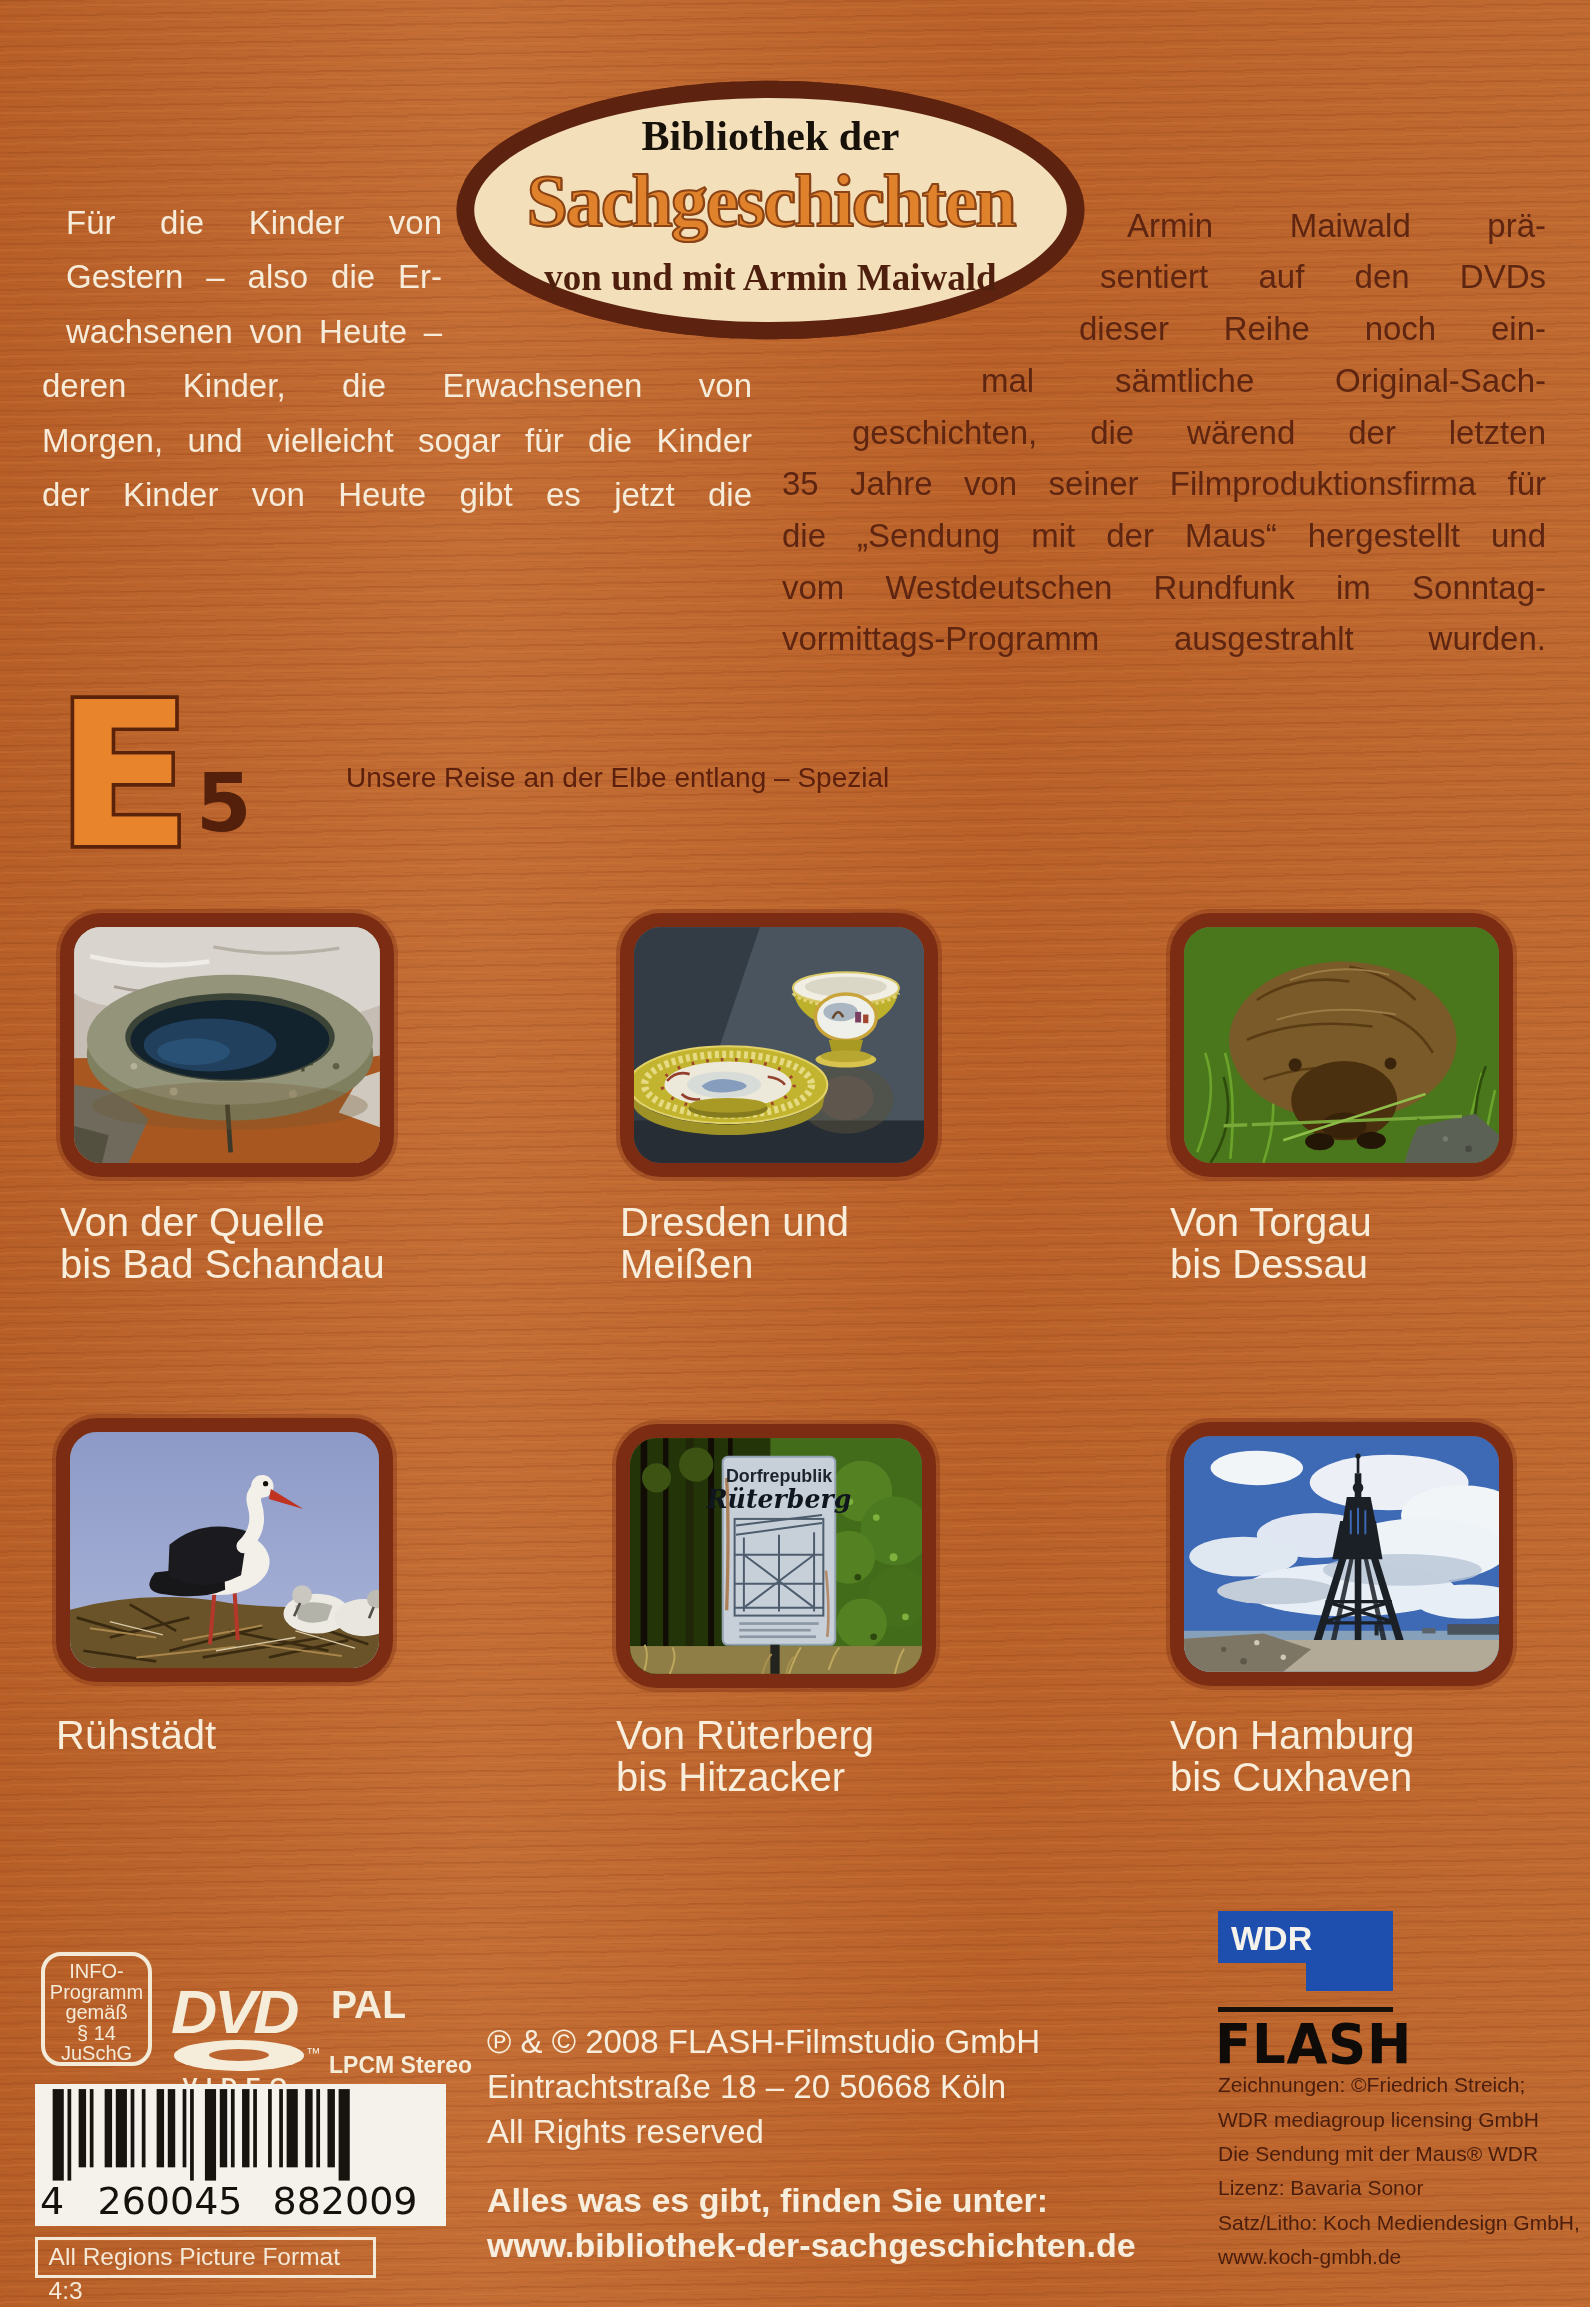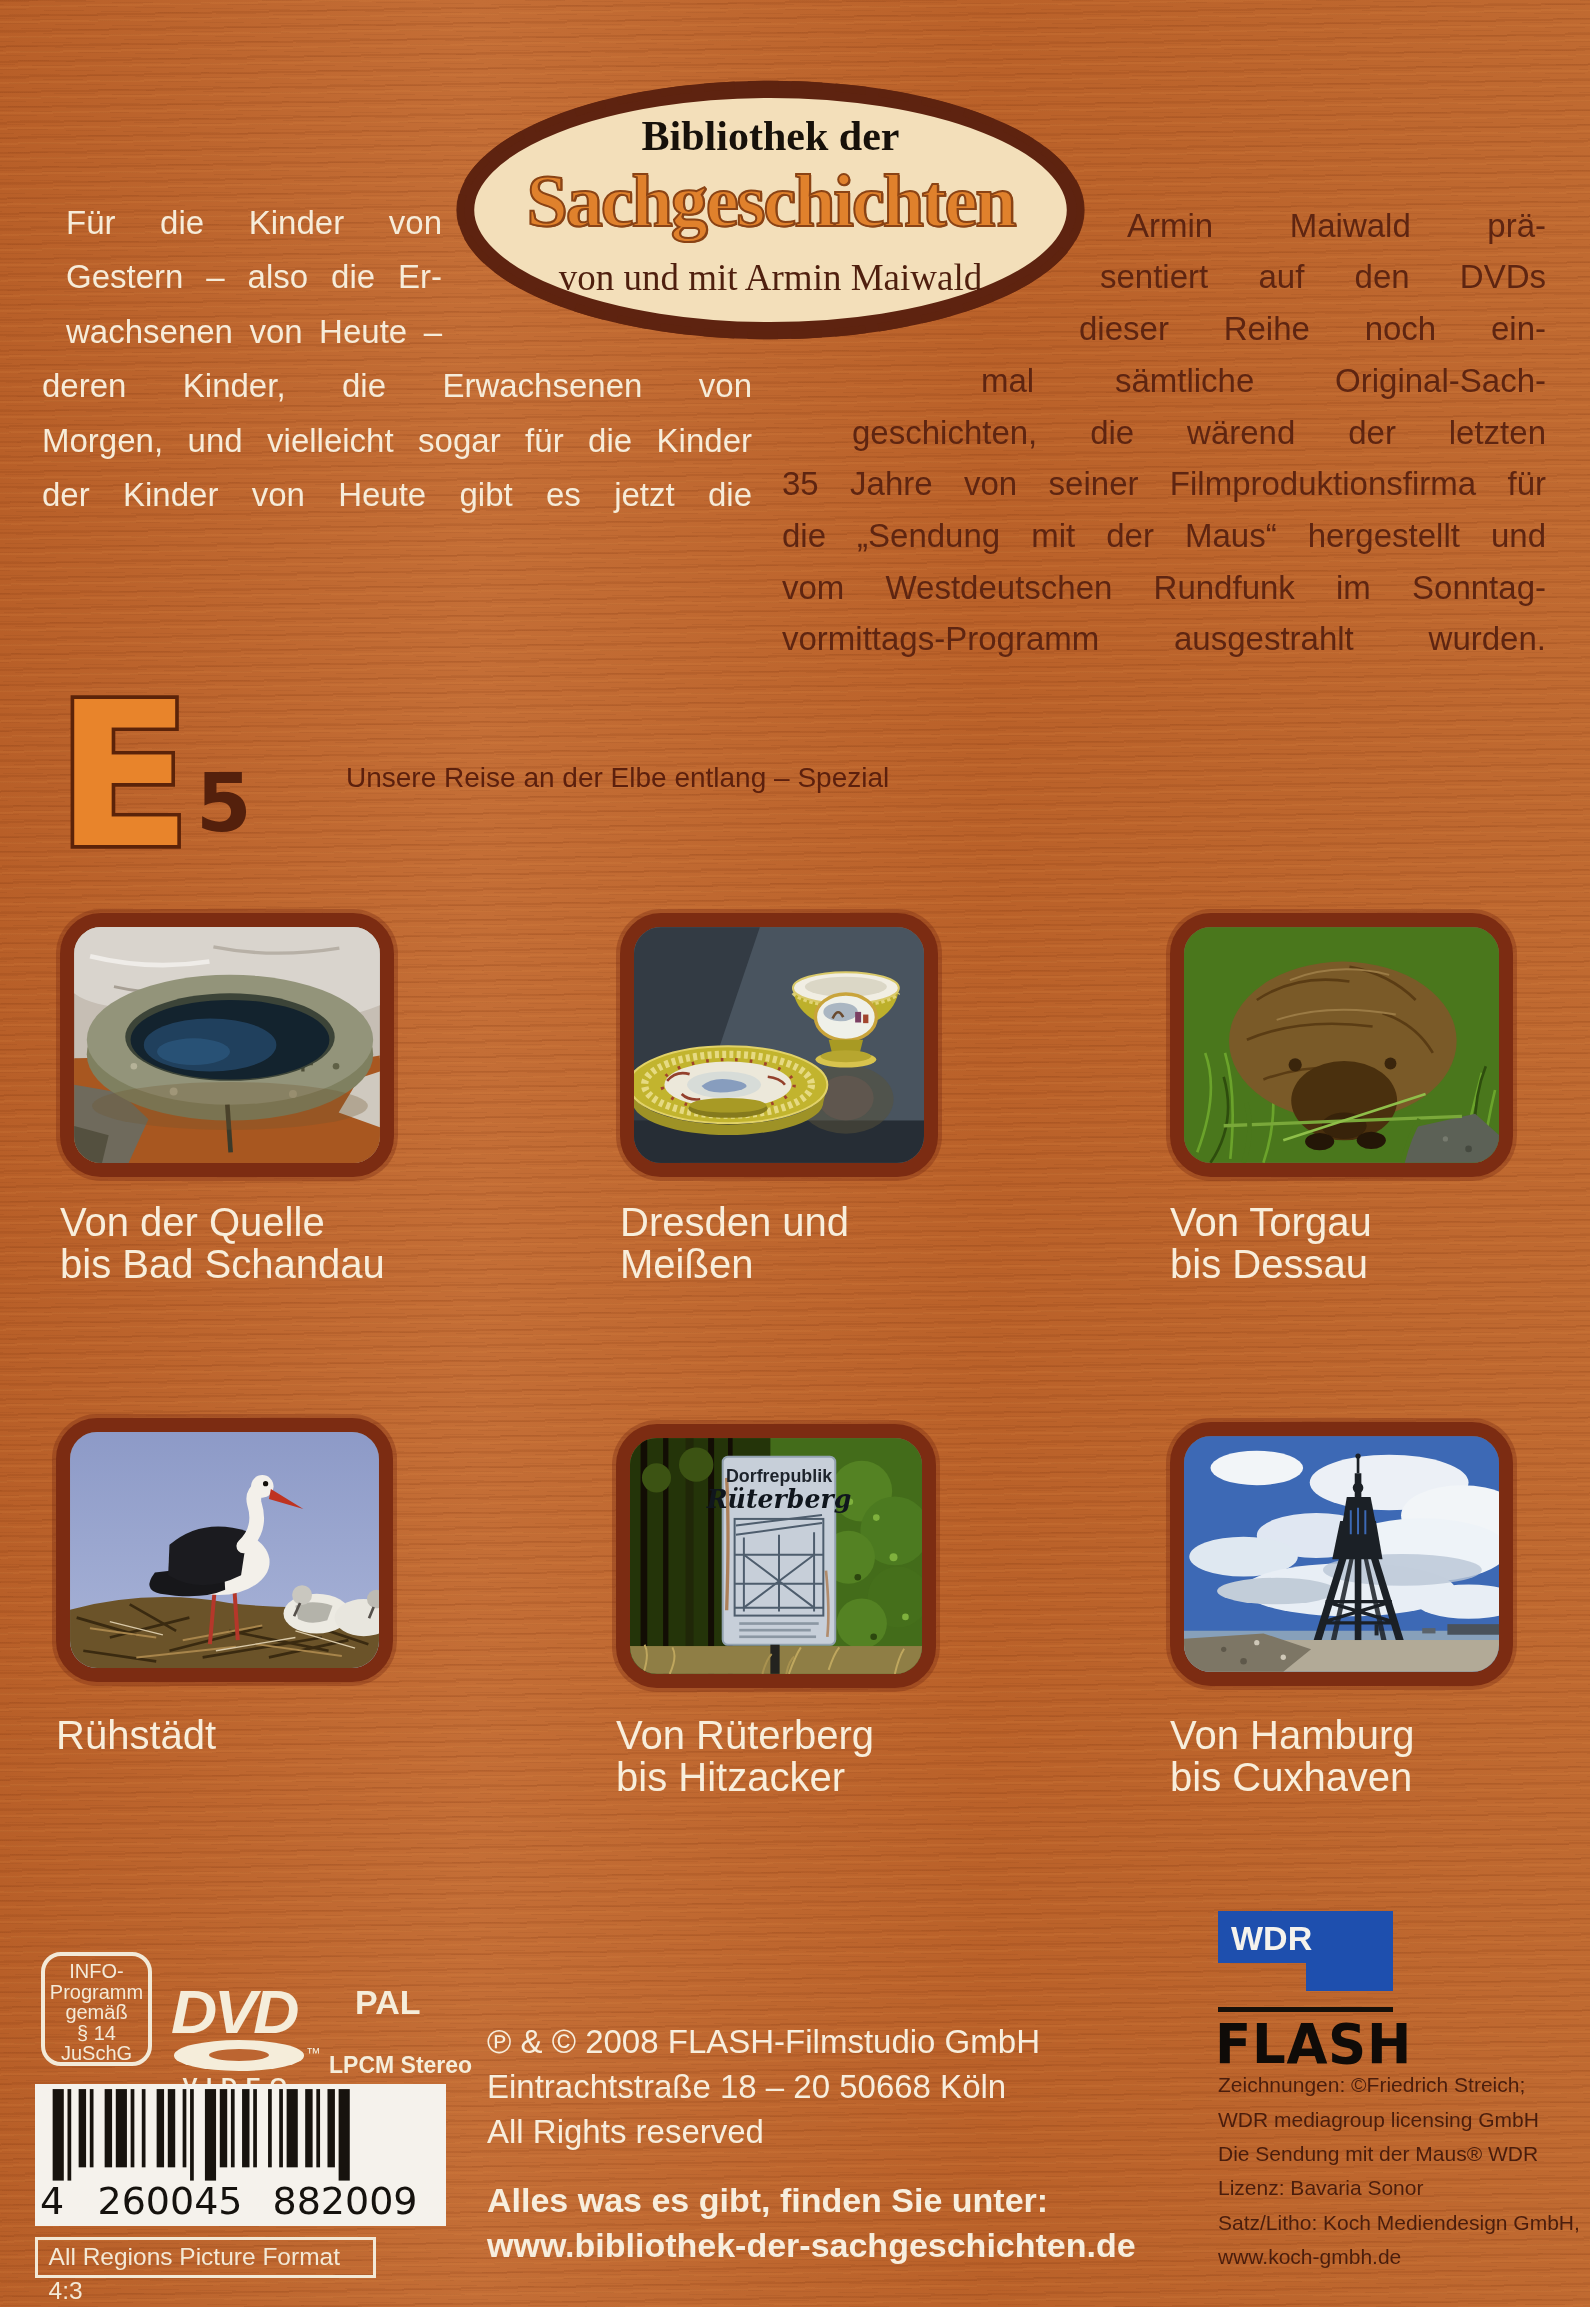--- a/index.html
+++ b/index.html
@@ -11,21 +11,21 @@
       repeating-linear-gradient(179deg, rgba(130,55,16,.16) 0 2px, rgba(0,0,0,0) 2px 6px, rgba(222,140,70,.14) 6px 8px, rgba(0,0,0,0) 8px 15.2px),
       repeating-linear-gradient(181deg, rgba(90,35,10,.07) 0 0.7px, rgba(0,0,0,0) 0.7px 4.6px),
       linear-gradient(90deg,#b85f28,#c46e36 30%,#ba6129 62%,#c06a31);
   }
   .abs{position:absolute;}
 
   
   .oval-wrap{left:455px;top:78px;width:631px;height:264px;}
   .oval-top{left:0;right:0;top:34px;text-align:center;font-family:"Liberation Serif",serif;font-weight:bold;font-size:42px;color:#17110a;}
   .oval-main{left:0;right:0;top:81px;text-align:center;font-family:"Liberation Serif",serif;font-weight:bold;font-size:74px;letter-spacing:-2px;color:#e0812c;-webkit-text-stroke:2px #8a4315;text-shadow:1.3px 1.3px 0 #8a4315;}
-  .oval-sub{left:0;right:0;top:178px;text-align:center;font-family:"Liberation Serif",serif;font-weight:normal;font-size:37px;color:#4f1f0e;}
+  .oval-sub{left:0;right:0;top:178px;text-align:center;font-family:"Liberation Serif",serif;font-weight:bold;font-size:37px;color:#4f1f0e;}
 
   
   .il,.ir{font-size:33px;color:#f6ecd9;text-align:justify;text-align-last:justify;white-space:nowrap;}
   .il{left:42px;}
   .il.narrow{width:376px;margin-left:24px;}
   .il.wide{width:710px;}
   .ir{right:45px;color:#5e2511;}
   .intro-bold{left:42px;top:525px;font-size:41px;font-weight:bold;color:#441608;letter-spacing:0;}
 
   
@@ -37,21 +37,21 @@
   .photo svg{display:block;}
   .cap{font-size:40px;line-height:42px;color:#f8eedb;text-align:left;}
 
   
   .info-box{left:41px;top:1952px;width:111px;height:114px;border:4.6px solid #f3ead8;border-radius:20px;color:#f3ead8;font-size:20px;line-height:20.5px;text-align:center;padding-top:5.3px;box-sizing:border-box;}
   .dvd-text{left:171px;top:1975px;font-size:64px;font-weight:bold;font-style:italic;letter-spacing:-3.3px;color:#f5edda;transform:scaleY(.95);}
   .dvd-ellipse{left:174px;top:2040px;width:130px;height:30.5px;background:#f5edda;border-radius:50%;}
   .dvd-ellipse::after{content:"";position:absolute;left:35px;top:9.3px;width:60px;height:12px;background:#bc6531;border-radius:50%;}
   .dvd-tm{left:306px;top:2045px;font-size:14.6px;color:#f5edda;}
   .dvd-video{left:166px;top:2073px;width:146px;text-align:center;font-size:22.5px;font-weight:bold;letter-spacing:8.6px;color:#f5edda;}
-  .pal{left:331px;top:1983px;font-size:34px;font-weight:bold;color:#f5edda;margin-left:24px;}
+  .pal{left:331px;top:1983px;font-size:39px;font-weight:bold;color:#f5edda;}
   .lpcm{left:329px;top:2052px;font-size:23px;font-weight:bold;color:#f5edda;}
   .bc-panel{left:35px;top:2084px;width:411px;height:142px;background:#f5f2ec;}
   .bc-bars{left:50px;top:2089px;}
   .bc-digit{top:2179px;font-family:"DejaVu Sans",sans-serif;font-size:38px;color:#15120e;}
   .region-box{left:35px;top:2237px;width:341px;height:41px;border:3.3px solid #f3e9d6;box-sizing:border-box;color:#f3e9d6;font-size:24.5px;line-height:34px;padding-left:10.6px;}
   .pub{left:487px;font-size:33px;color:#f7eedd;}
   .pub.bold{font-size:34px;font-weight:bold;margin-top:19px;}
   .wdr-rect1{left:1218px;top:1911px;width:175px;height:52px;background:#1e4fae;}
   .wdr-rect2{left:1306px;top:1963px;width:87px;height:28px;background:#1e4fae;}
   .wdr-text{left:1231px;top:1919px;font-size:34px;font-weight:bold;color:#f5f2ec;}

